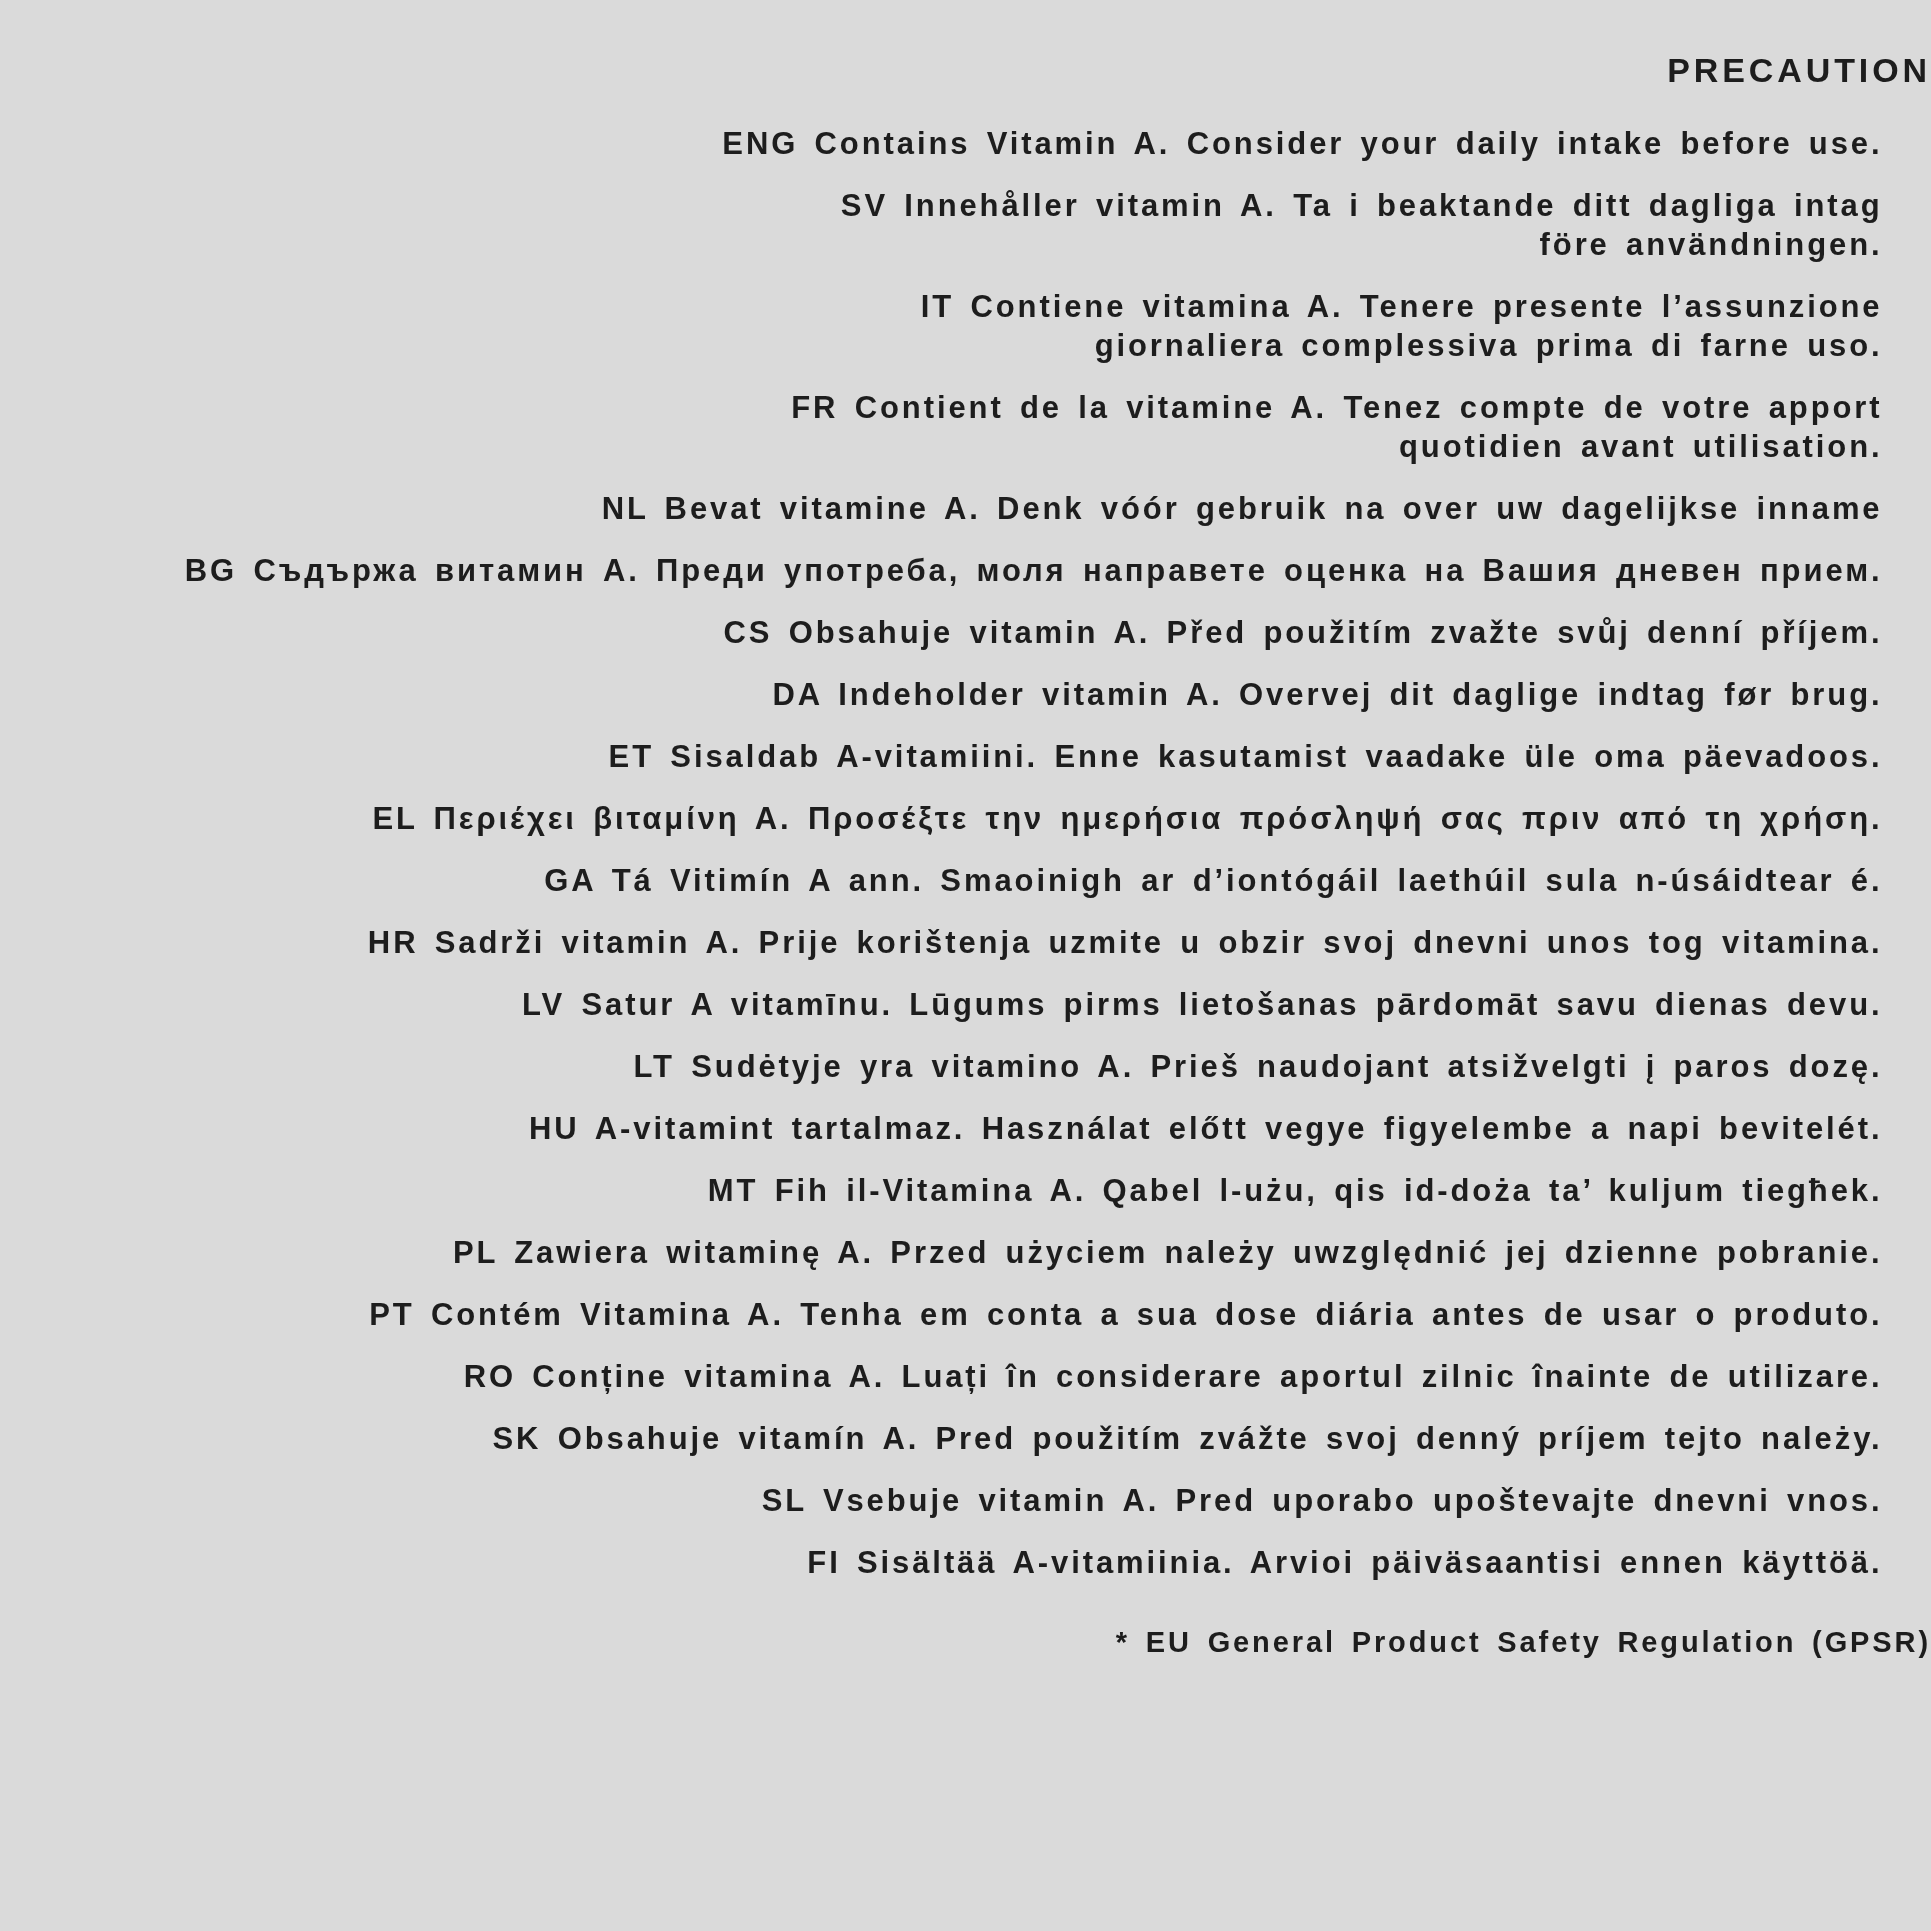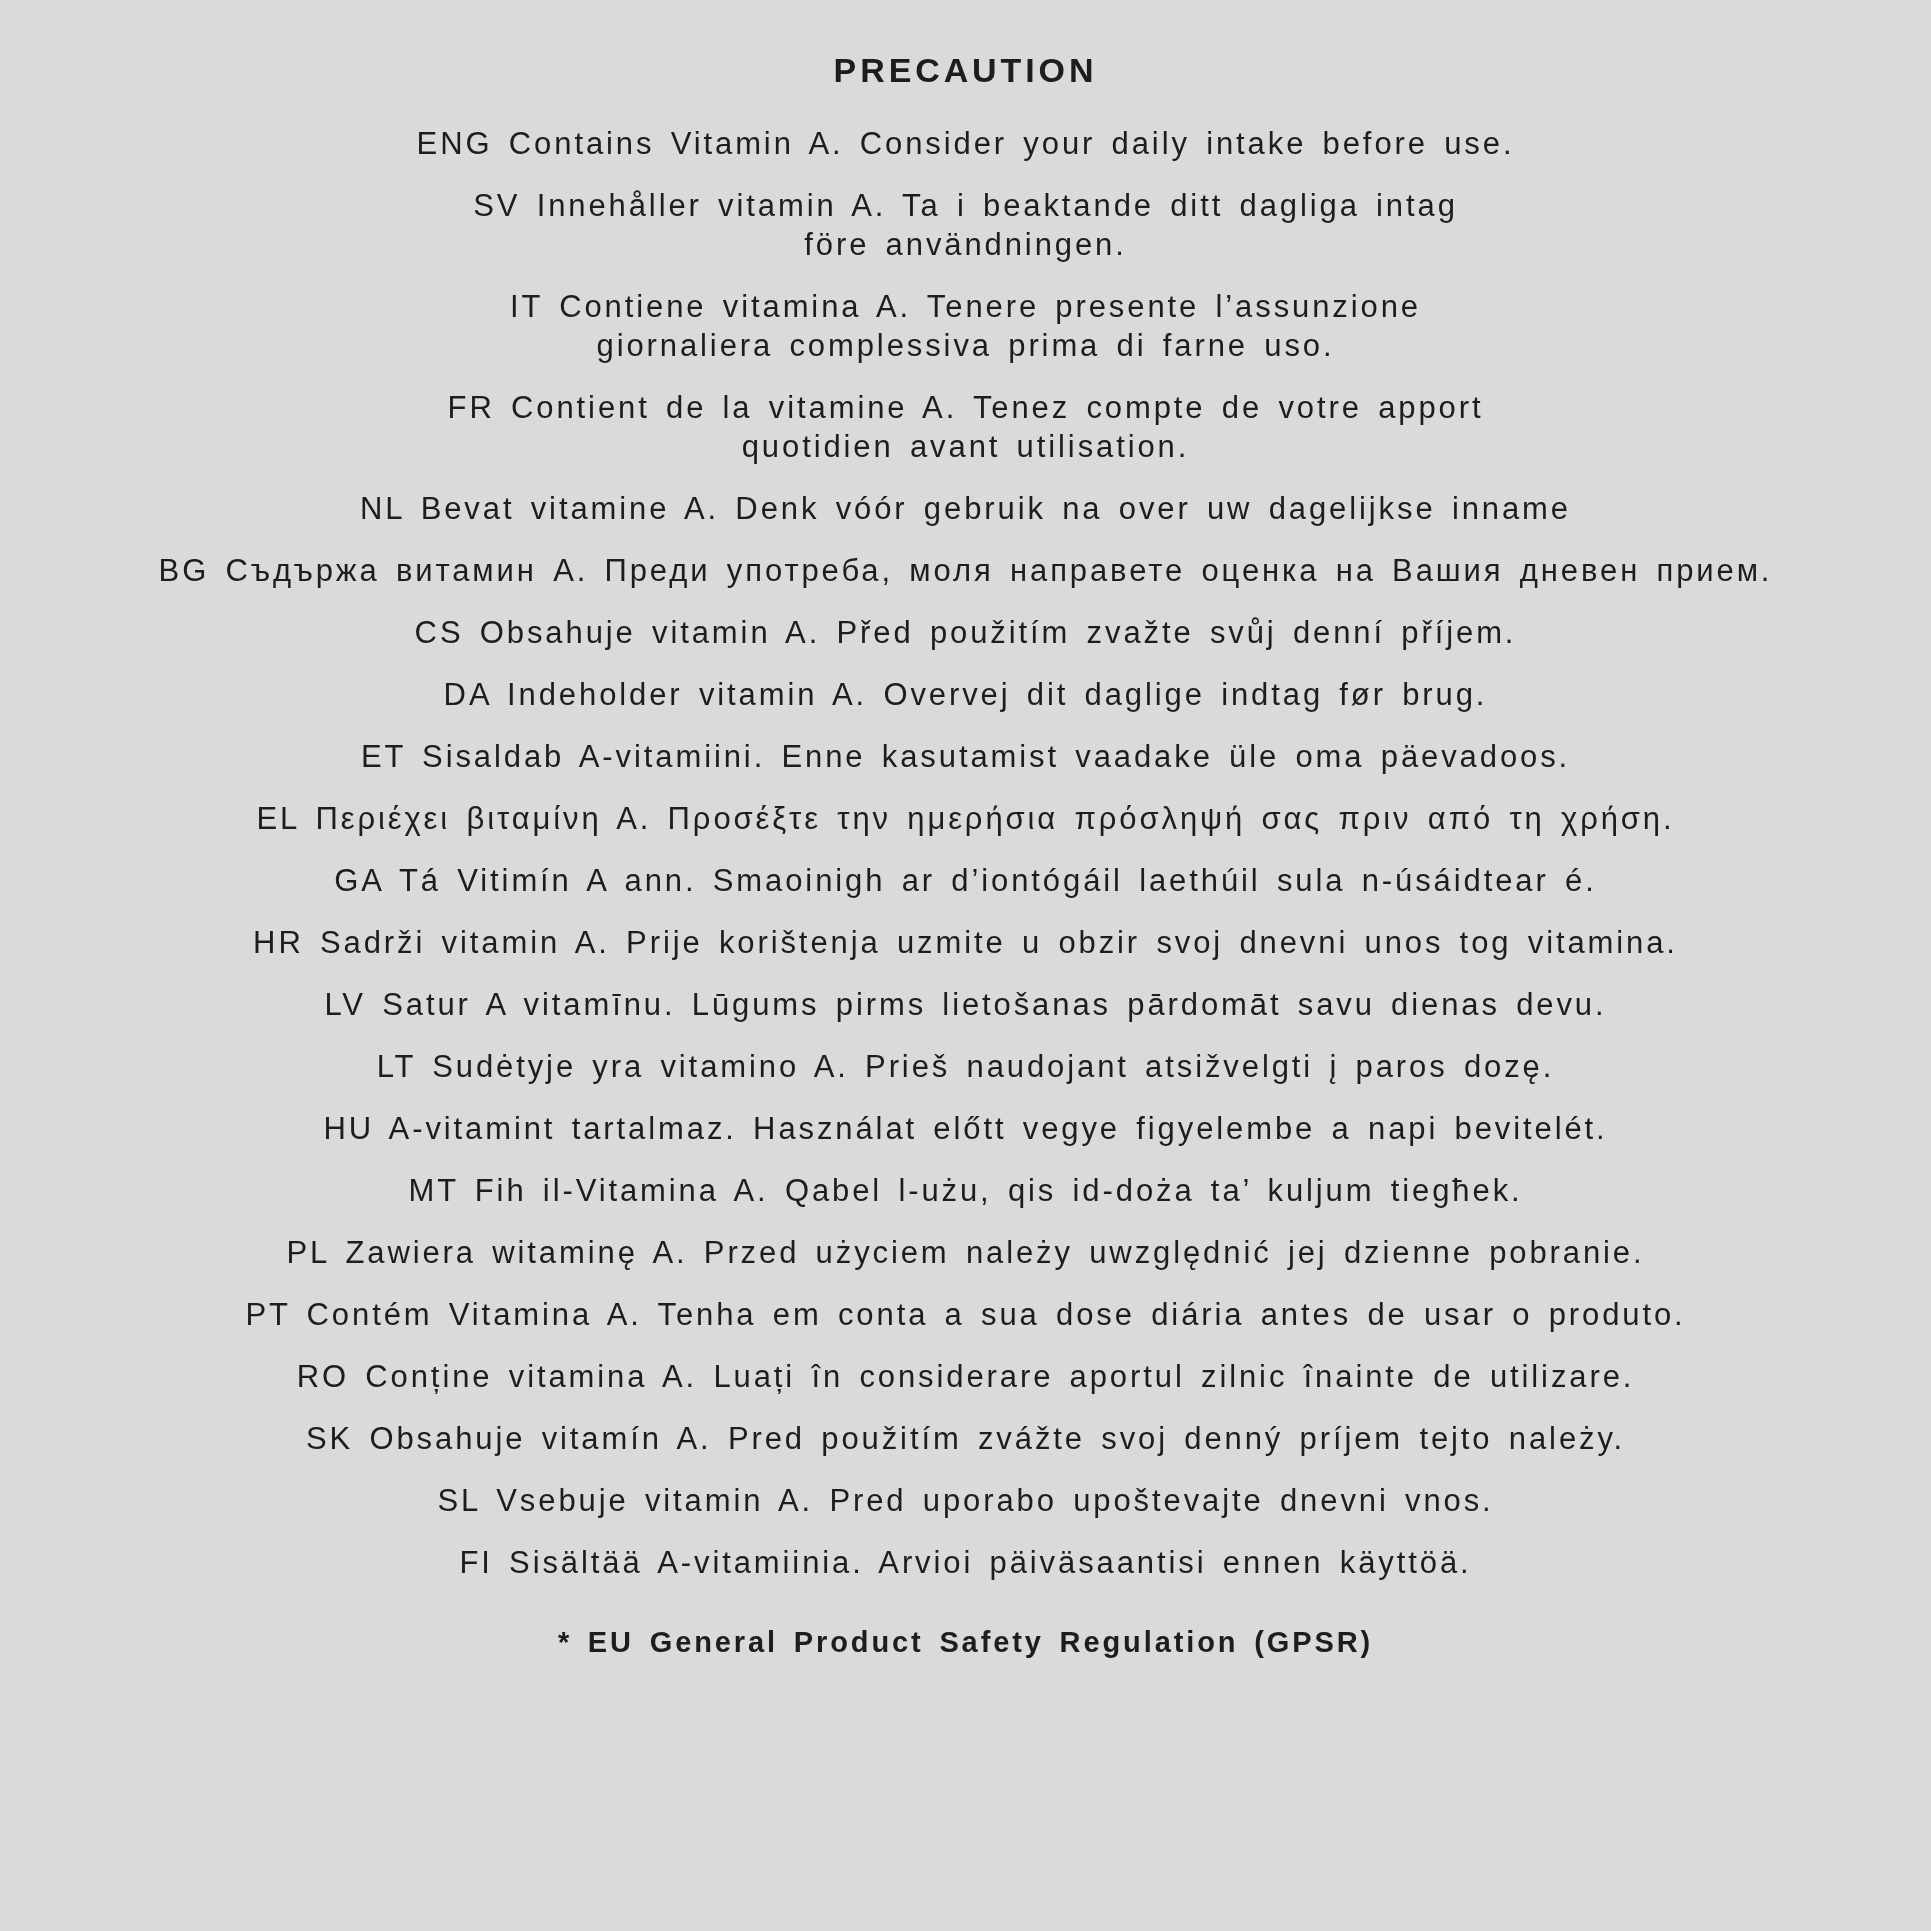--- a/index.html
+++ b/index.html
@@ -12,37 +12,37 @@
     height: 1931px;
     font-family: "Liberation Sans", sans-serif;
     color: #1d1d1d;
     overflow: hidden;
   }
   .label-sheet {
     box-sizing: border-box;
     width: 1931px;
     height: 1931px;
     padding-top: 50px;
-    text-align: center;
+    text-align: right;
   }
   .label-title {
     font-size: 34px;
     font-weight: 700;
     letter-spacing: 3.9px;
     line-height: 41px;
     margin: 0 0 33px 0;
   }
   .precaution-list {
     margin: 0 auto;
     width: 1834px;
   }
   .precaution-item {
     margin: 0 0 23px 0;
     font-size: 31px;
-    font-weight: 400;
+    font-weight: 700;
     letter-spacing: 2.9px;
     word-spacing: 4.8px;
     line-height: 39px;
   }
   .lang-code {
     white-space: pre-line;
   }
   .precaution-text {
     white-space: pre-line;
   }

